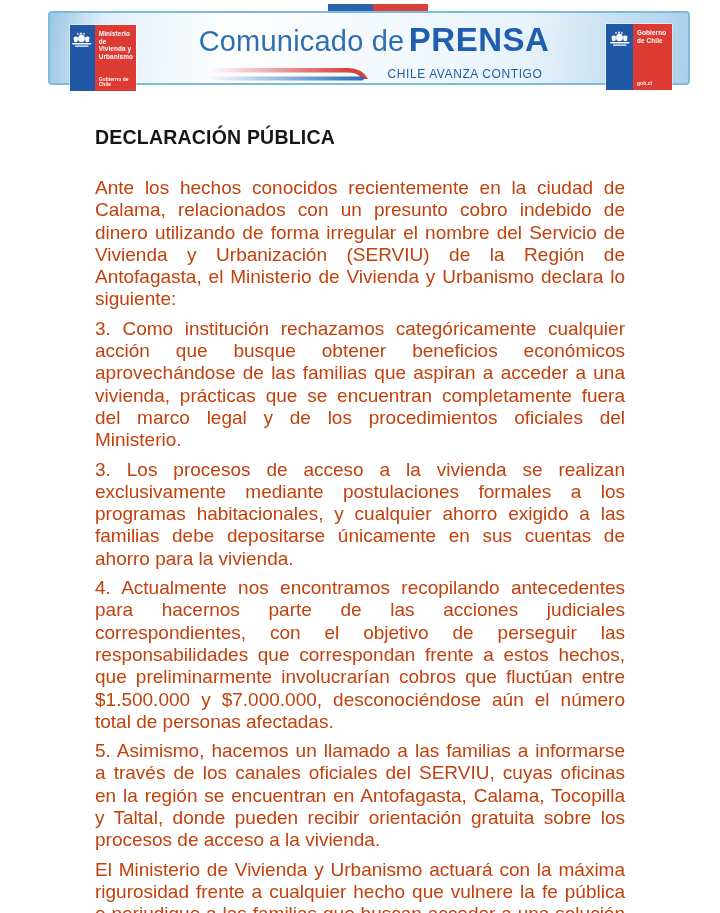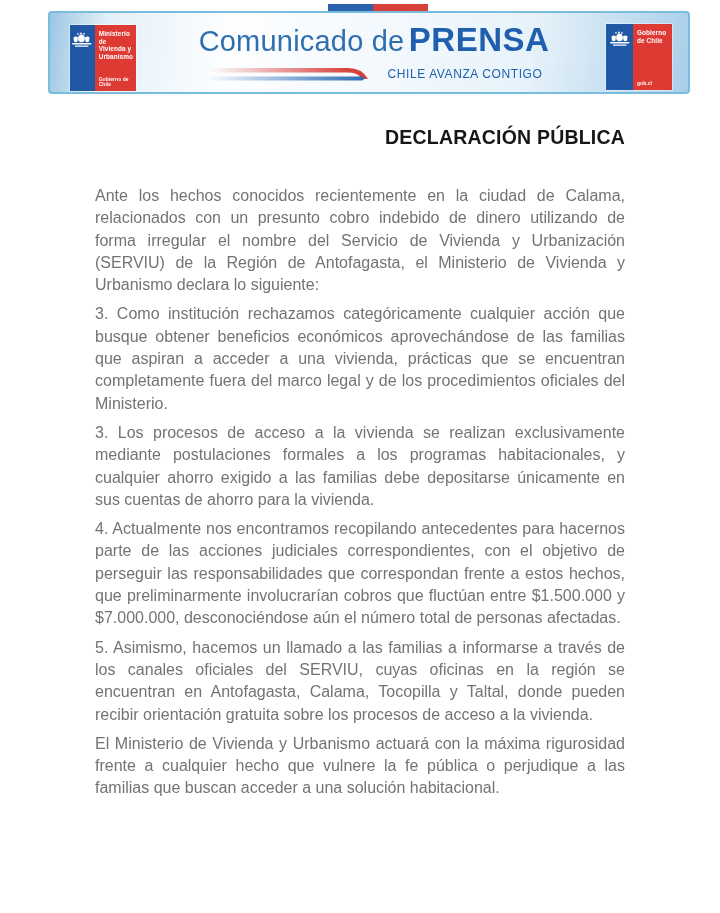--- a/index.html
+++ b/index.html
@@ -15,21 +15,21 @@
   .top-stripe {
     position: absolute; left: 328px; top: 4px; height: 7px;
     display: flex;
   }
   .stripe-blue { width: 45px; height: 7px; background: #2b62ae; }
   .stripe-red  { width: 55px; height: 7px; background: #d8403c; }
 
   
   .banner {
     position: absolute; left: 48px; top: 11px;
-    width: 642px; height: 83px;
+    width: 642px; height: 74px;
     border: 2px solid #79bcdd;
     border-radius: 4px;
     background: linear-gradient(96deg,
       #9cc6e3 0%, #e3f0f9 9%, #fdfeff 28%,
       #f4f9fd 52%, #e7f2fa 75%, #b9d8ee 94%, #a9cfe9 100%);
   }
   .gov-logo {
     position: absolute; top: 12px;
     width: 66px; height: 66px;
     display: flex;
@@ -79,28 +79,28 @@
     margin-left: 12px;
     font-size: 12px; font-weight: 400; color: #1f5fad;
     letter-spacing: 0.6px; white-space: nowrap;
   }
 
   
   main {
     position: absolute; left: 95px; top: 126px; width: 530px;
   }
   h1.doc-title {
-    text-align: right;
+    text-align: left;
     font-size: 19.5px; font-weight: 800; color: #161616;
     letter-spacing: 0.2px;
-    margin: 0 0 36px 0;
+    margin: 0 0 28px 0;
   }
   p.para {
-    font-size: 16px; line-height: 22.3px;
-    color: #737373;
+    font-size: 19px; line-height: 22.3px;
+    color: #c2410c;
     text-align: justify;
     margin: 0 0 7px 0;
   }
   p.signature {
     margin-top: 16px;
     text-align: center;
     font-size: 13.5px; font-weight: bold; color: #1c1c1c;
   }
 </style>
 </head>

